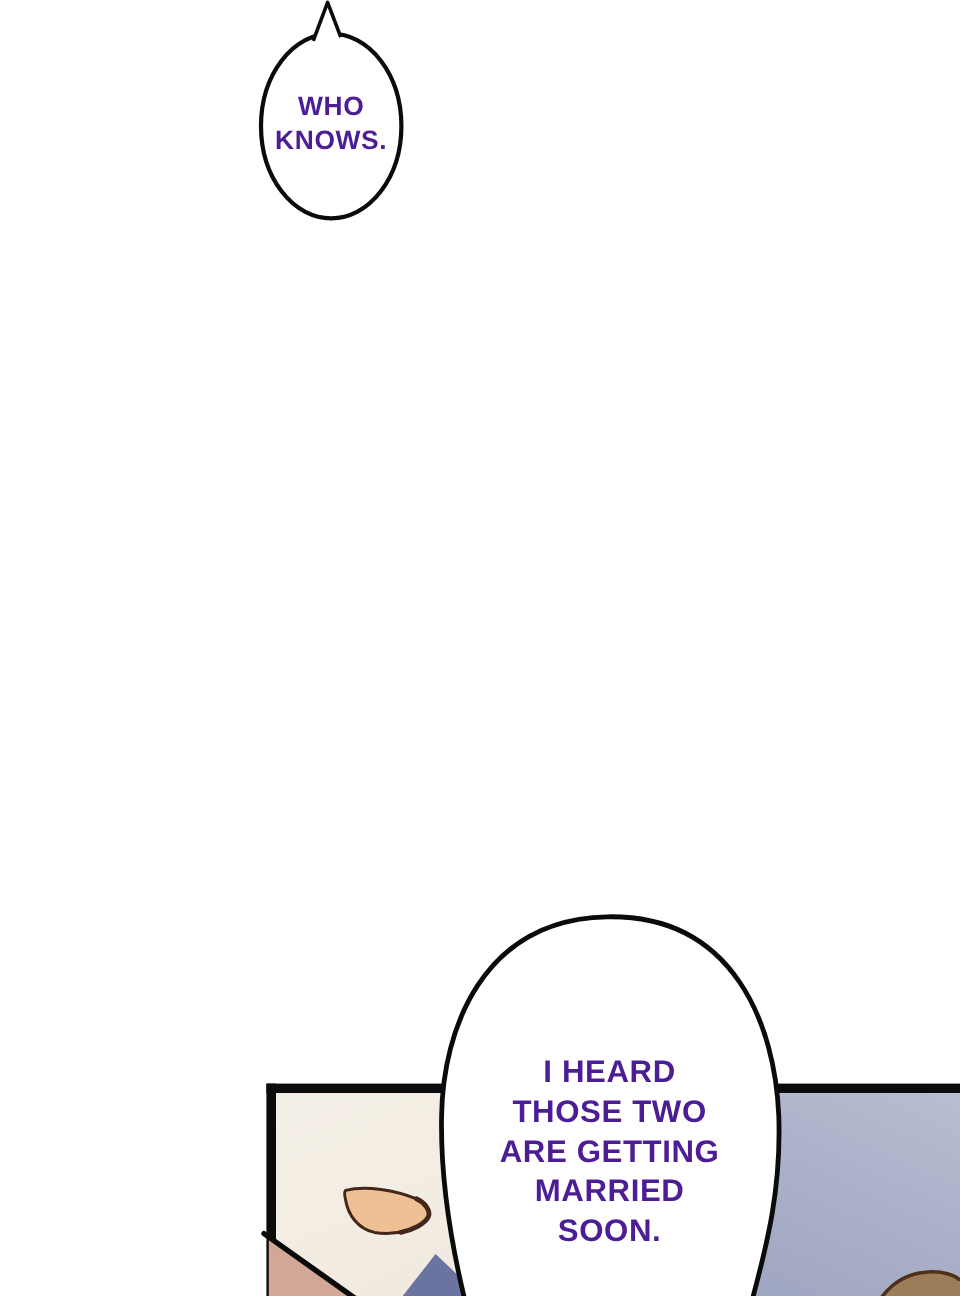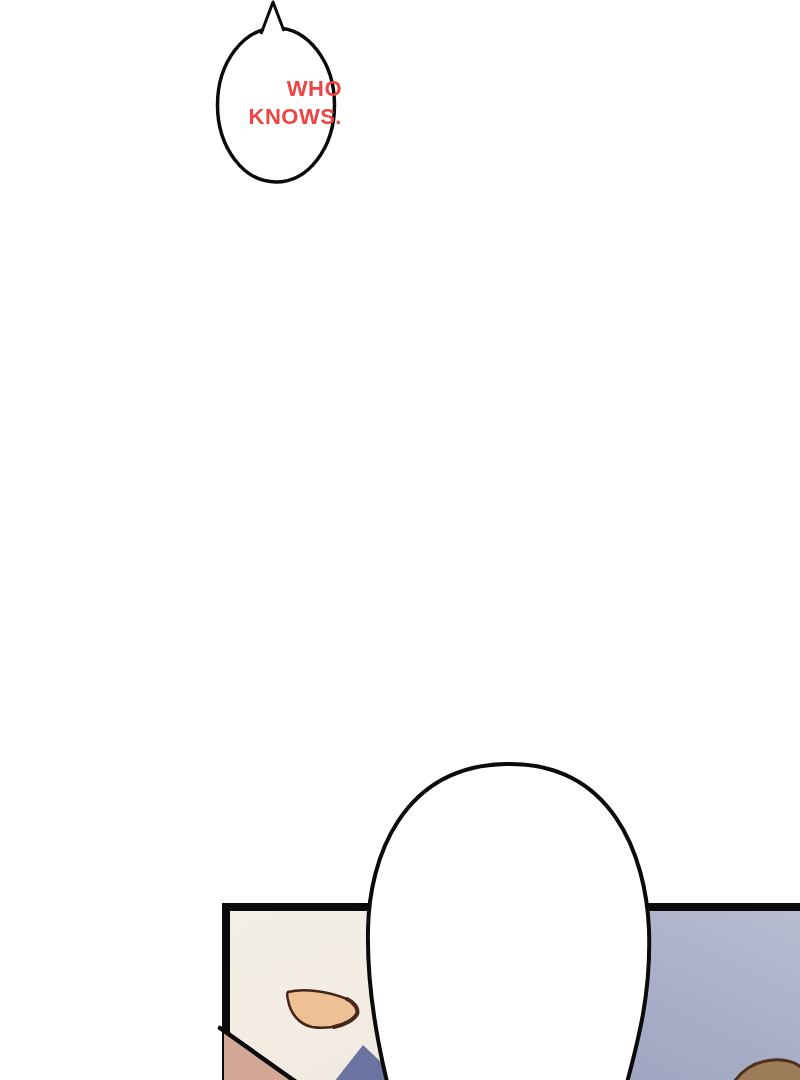--- a/index.html
+++ b/index.html
@@ -21,22 +21,22 @@
   .panel-right-bg{
     position:absolute;left:270px;top:0;width:300px;height:169px;
     background:linear-gradient(205deg,#b9bdd1 0%,#acb1ca 38%,#a5abc5 62%,#99a1bd 100%);
   }
   
   .art{
     position:absolute;left:0;top:0;width:800px;height:1080px;z-index:2;
   }
   
   .bubble-text{
-    position:absolute;z-index:3;color:#ef4444;font-weight:bold;
-    text-align:right;white-space:pre-line;letter-spacing:0.5px;
+    position:absolute;z-index:3;color:#4c1d95;font-weight:bold;
+    text-align:center;white-space:pre-line;letter-spacing:0.5px;
   }
   .bubble-text.top{
     left:210px;top:75px;width:132px;font-size:22px;line-height:28px;
   }
   .bubble-text.bottom{
     left:366px;top:877px;width:284px;font-size:26px;line-height:33px;
   }
 </style>
 </head>
 <body>
@@ -70,14 +70,19 @@
              C 612 762, 646 855, 649 930
              C 651 990, 640 1035, 625 1090 Z" stroke-width="4" fill="#ffffff" stroke="#0b0b0b"></path>
 
     <ellipse cx="276" cy="105" rx="58.5" ry="77" stroke-width="3.5" fill="#ffffff" stroke="#0b0b0b"></ellipse>
     <path d="M 261 34 L 273 2 L 284 31" stroke-width="3" stroke-linejoin="round" fill="#ffffff" stroke="#0b0b0b"></path>
     <path d="M 263 36 L 273 9 L 282 33 Z" stroke="none" fill="#ffffff"></path>
   </svg>
 
   <div class="bubble-text top">WHO
 KNOWS.</div>
+  <div class="bubble-text bottom">I HEARD
+THOSE TWO
+ARE GETTING
+MARRIED
+SOON.</div>
 
 </div>
 
 </body></html>

